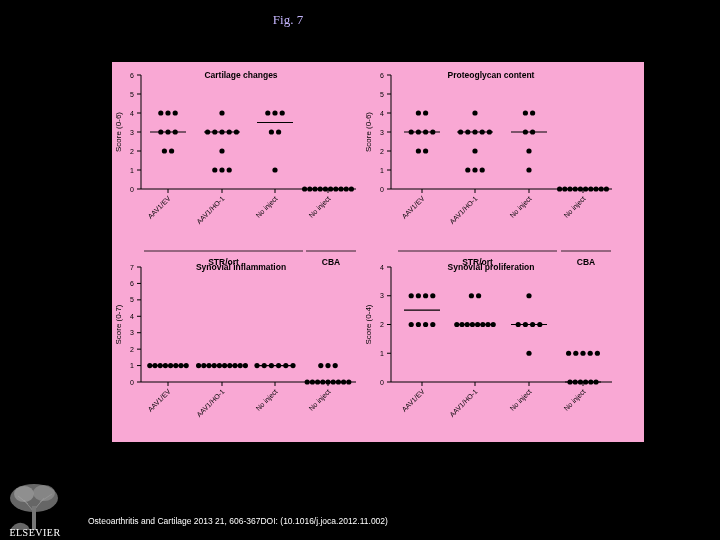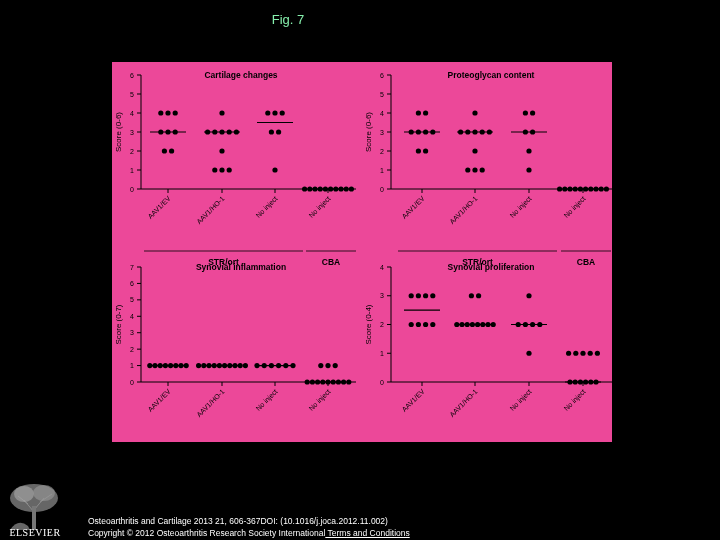--- a/index.html
+++ b/index.html
@@ -1,18 +1,18 @@
 <!DOCTYPE html>
 <html><head>
 <meta charset="utf-8">
 <style>
   html, body { margin: 0; padding: 0; background: #000; }
   body { width: 720px; height: 540px; position: relative; overflow: hidden; font-family: "Liberation Sans", sans-serif; }
-  .fig-title { position: absolute; top: 12px; left: 0; width: 576px; text-align: center; color: #86efac; font-size: 13px; }
-  .figure { position: absolute; left: 112px; top: 62px; width: 500px; height: 380px; background: #ec4899; }
+  .fig-title { position: absolute; top: 12px; left: 0; width: 576px; text-align: center; color: #c4b5fd; font-size: 13px; font-family: Liberation Serif, serif; }
+  .figure { position: absolute; left: 112px; top: 62px; width: 500px; height: 380px; background: #f9a8d4; padding-left: 32px; }
   svg.plot { position: absolute; left: 0; top: 0; }
   .footer { position: absolute; left: 88px; top: 515px; color: #fff; font-size: 8.5px; line-height: 12px; }
   .footer .journal { }
   .footer a { color: #fff; text-decoration: underline; }
   .logo { position: absolute; left: 6px; top: 478px; width: 56px; height: 58px; }
   .logo-text { position: absolute; left: 6px; top: 527px; width: 58px; text-align: center; color: #fff; font-family: "Liberation Serif", serif; font-size: 10px; letter-spacing: 0.5px; }
 </style>
 </head>
 <body>
 
@@ -312,14 +312,13 @@
   <ellipse cx="28" cy="16" rx="24" ry="14" fill="#888" opacity="0.75"></ellipse>
   <ellipse cx="18" cy="12" rx="10" ry="8" fill="#aaa" opacity="0.6"></ellipse>
   <ellipse cx="38" cy="11" rx="11" ry="8" fill="#999" opacity="0.6"></ellipse>
   <rect x="26" y="24" width="4" height="24" fill="#777"></rect>
   <path d="M4 48 Q12 36 22 44 L24 48 Z" fill="#666"></path>
 </svg>
 <div class="logo-text">ELSEVIER</div>
 
 <div class="footer">
   <div><span class="journal">Osteoarthritis and Cartilage</span><span> 2013 21, 606-367DOI: (10.1016/j.joca.2012.11.002)</span></div>
-  <div><span>Copyright © 2012 Osteoarthritis Research Society International</span><a href="#"> Terms and Conditions</a></div>
 </div>
 
 </body></html>

